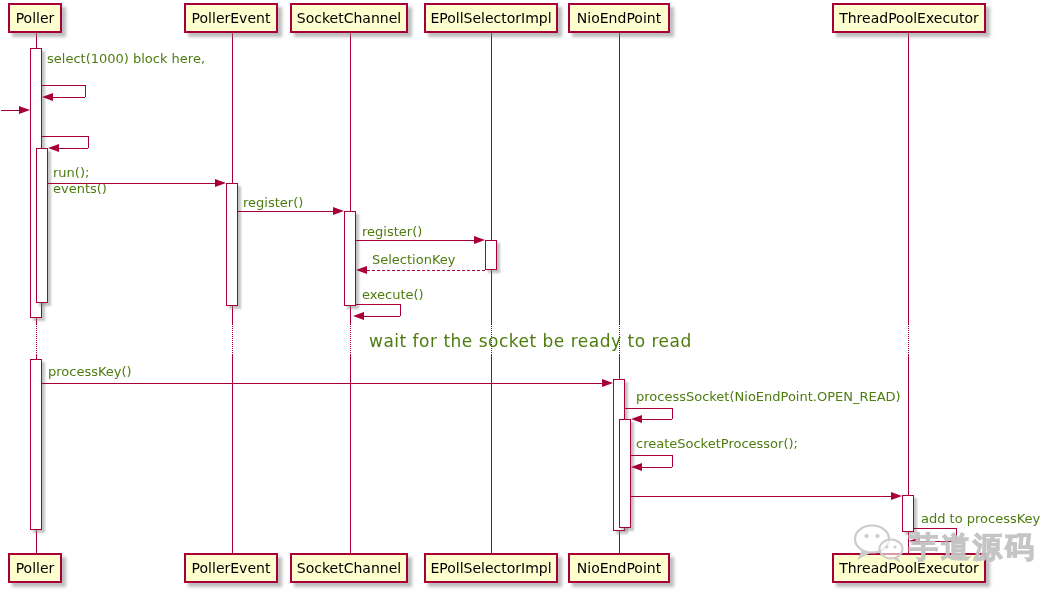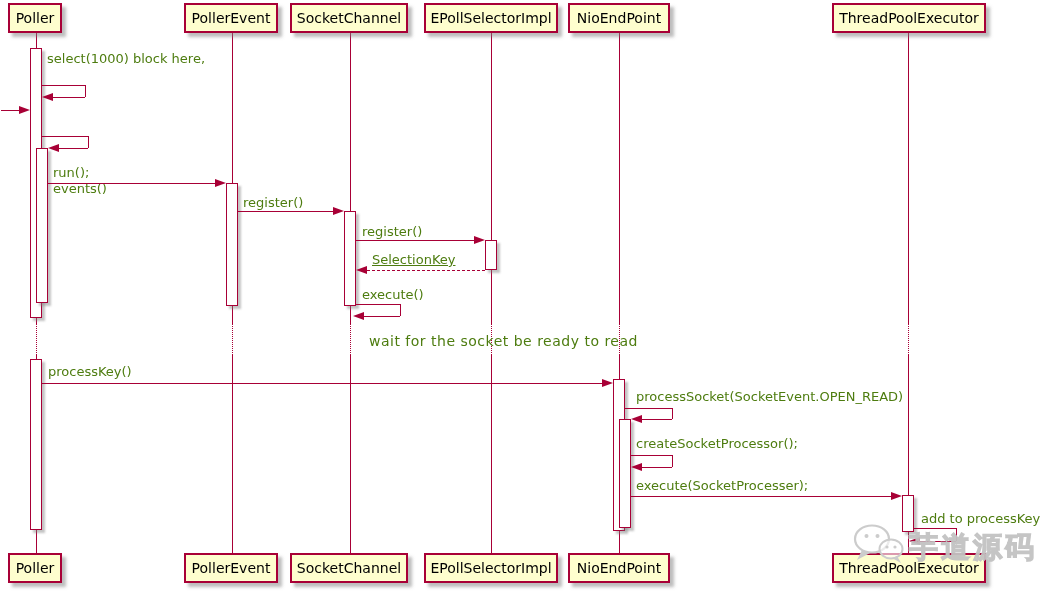--- a/index.html
+++ b/index.html
@@ -18,21 +18,21 @@
   .vline { position:absolute; width:0; border-left:1.6px solid var(--line); }
 
   .arr-r { position:absolute; width:0; height:0;
            border-top:4.5px solid transparent; border-bottom:4.5px solid transparent;
            border-left:11px solid var(--line); }
   .arr-l { position:absolute; width:0; height:0;
            border-top:4.5px solid transparent; border-bottom:4.5px solid transparent;
            border-right:11px solid var(--line); }
 
   .mlabel { position:absolute; font-size:13px; color:#4d7c0f; white-space:pre; line-height:15px; }
-  .dlabel { font-size:14px; letter-spacing:0.5px; }
+  .dlabel { font-size:17px; letter-spacing:0.5px; }
 
   .pbox { position:absolute; background:var(--fill); border:2px solid var(--line);
           box-shadow:4px 4px 3px rgba(125,125,125,0.5);
           display:flex; align-items:center; justify-content:center;
           font-size:14px; color:#000; white-space:nowrap; }
 
   .wm { position:absolute; z-index:10; display:flex; align-items:flex-start; }
   .wm-text { font-size:29px; font-weight:bold; color:#e3e3e3; letter-spacing:3px;
              -webkit-text-stroke:1.2px #c2c2c2; margin-left:4px; margin-top:6px;
              white-space:nowrap; opacity:0.95; }
@@ -82,43 +82,42 @@
     <div class="arr-l" style="left: 48px; top: 144px;"></div>
     <div class="mlabel" style="left: 53px; top: 165px;">run();</div>
     <div class="hline" style="left: 48px; width: 167px; top: 183px;"></div>
     <div class="arr-r" style="left: 215px; top: 179px;"></div>
     <div class="mlabel" style="left: 243px; top: 195px;">register()</div>
     <div class="hline" style="left: 238px; width: 95px; top: 211px;"></div>
     <div class="arr-r" style="left: 333px; top: 207px;"></div>
     <div class="mlabel" style="left: 362px; top: 224px;">register()</div>
     <div class="hline" style="left: 356px; width: 118px; top: 240px;"></div>
     <div class="arr-r" style="left: 474px; top: 236px;"></div>
-    <div class="mlabel" style="left: 372px; top: 252px; text-decoration: underline;">SelectionKey</div>
+    <div class="mlabel" style="left: 372px; top: 252px;">SelectionKey</div>
     <div class="hline dashed" style="left: 367px; width: 118px; top: 270px;"></div>
     <div class="arr-l" style="left: 356px; top: 266px;"></div>
     <div class="mlabel" style="left: 362px; top: 287px;">execute()</div>
     <div class="hline" style="left: 356px; width: 44px; top: 304px;"></div>
     <div class="vline" style="left: 400px; top: 304px; height: 12px;"></div>
     <div class="hline" style="left: 364px; width: 36px; top: 316px;"></div>
     <div class="arr-l" style="left: 353px; top: 312px;"></div>
     <div class="mlabel dlabel" style="left: 369px; top: 334px;">wait for the socket be ready to read</div>
     <div class="mlabel" style="left: 48px; top: 364px;">processKey()</div>
     <div class="hline" style="left: 42px; width: 560px; top: 383px;"></div>
     <div class="arr-r" style="left: 602px; top: 379px;"></div>
-    <div class="mlabel" style="left: 636px; top: 389px;">processSocket(SocketEvent.OPEN_READ)</div>
+    <div class="mlabel" style="left: 636px; top: 389px;">processSocket(NioEndPoint.OPEN_READ)</div>
     <div class="hline" style="left: 625px; width: 47px; top: 408px;"></div>
     <div class="vline" style="left: 672px; top: 408px; height: 11px;"></div>
     <div class="hline" style="left: 642px; width: 30px; top: 419px;"></div>
     <div class="arr-l" style="left: 631px; top: 415px;"></div>
     <div class="mlabel" style="left: 636px; top: 436px;">createSocketProcessor();</div>
     <div class="hline" style="left: 631px; width: 41px; top: 455px;"></div>
     <div class="vline" style="left: 672px; top: 455px; height: 12px;"></div>
     <div class="hline" style="left: 642px; width: 30px; top: 467px;"></div>
     <div class="arr-l" style="left: 631px; top: 463px;"></div>
-    <div class="mlabel" style="left: 636px; top: 478px;">execute(SocketProcesser);</div>
     <div class="hline" style="left: 631px; width: 260px; top: 496px;"></div>
     <div class="arr-r" style="left: 891px; top: 492px;"></div>
     <div class="mlabel" style="left: 921px; top: 511px;">add to processKey</div>
     <div class="hline" style="left: 914px; width: 42px; top: 528px;"></div>
     <div class="vline" style="left: 956px; top: 528px; height: 13px;"></div>
     <div class="hline" style="left: 920px; width: 36px; top: 541px;"></div>
     <div class="arr-l" style="left: 909px; top: 537px;"></div>
     <div class="pbox" style="left: 8px; top: 3px; width: 54px; height: 30px;">
       <span>Poller</span>
     </div>

